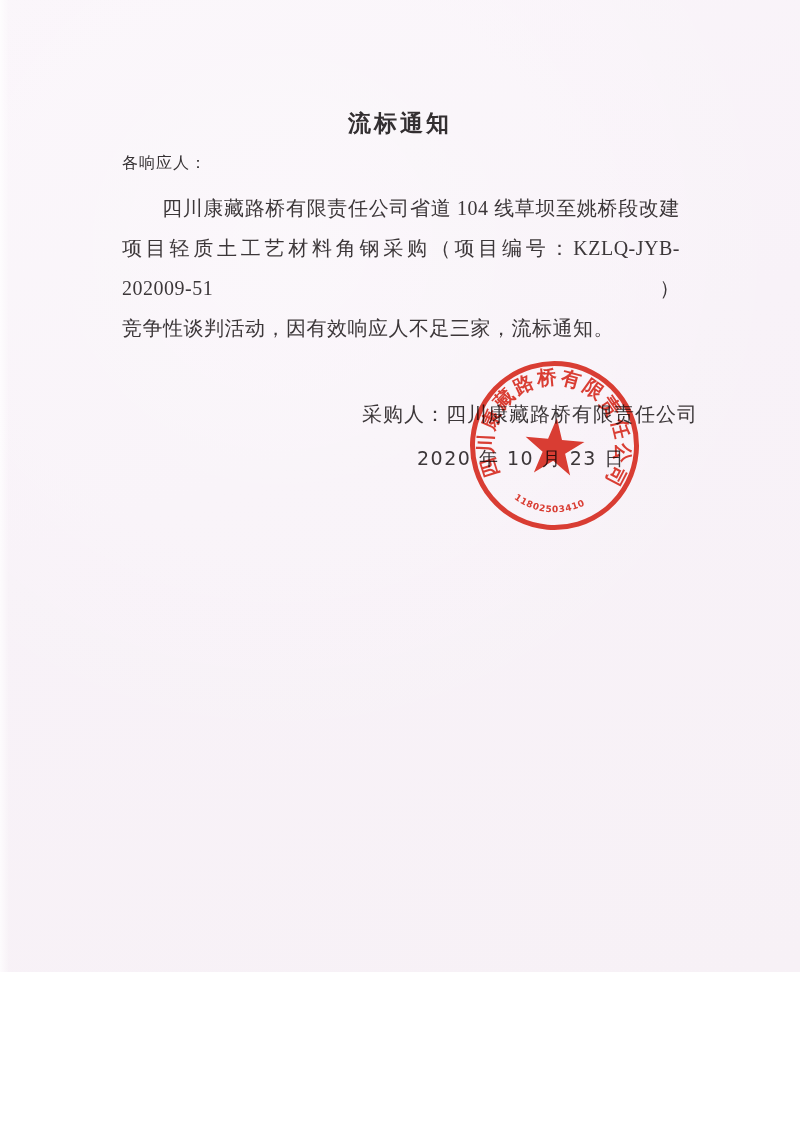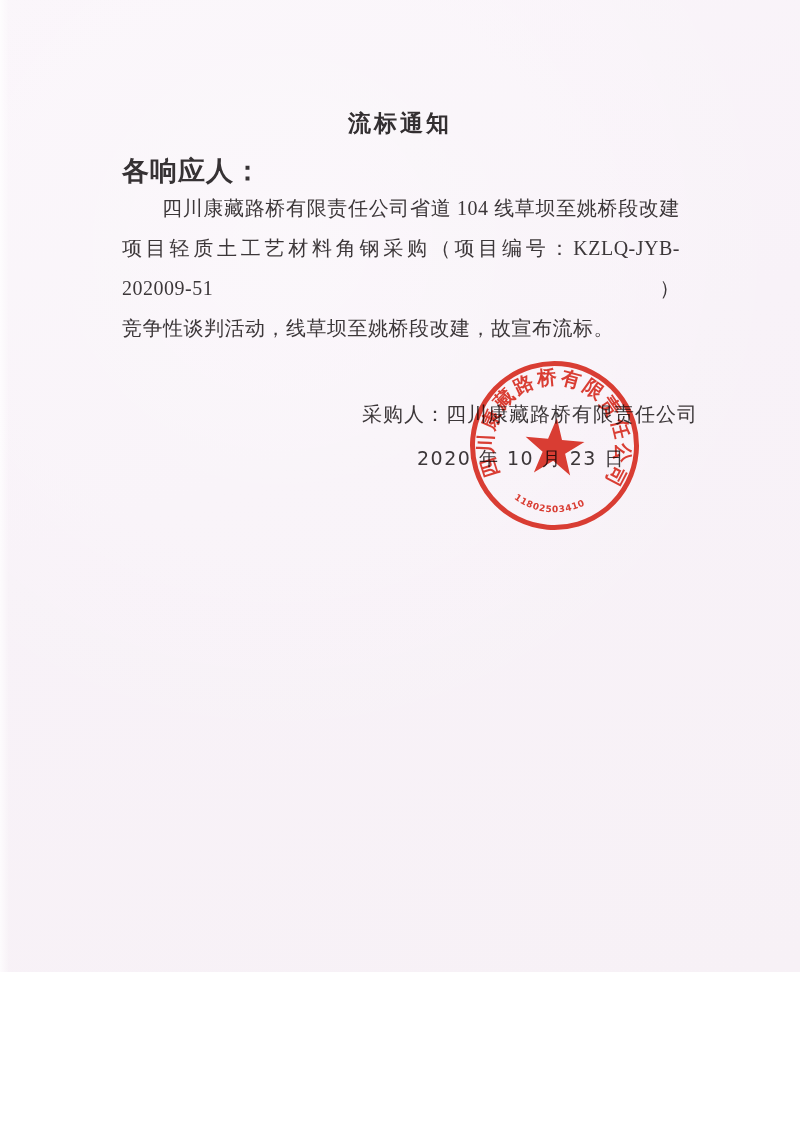--- a/index.html
+++ b/index.html
@@ -37,22 +37,22 @@
     text-align: center;
     font-size: 23px;
     font-weight: bold;
     letter-spacing: 3px;
     color: #332f31;
   }
   .salutation {
     position: absolute;
     left: 122px;
     top: 153px;
-    font-size: 27px;
-    font-weight: bold;
+    font-size: 16px;
+    font-weight: normal;
     letter-spacing: 1px;
     color: #363234;
   }
   .body-text {
     position: absolute;
     left: 122px;
     top: 188px;
     width: 558px;
     font-size: 20px;
     line-height: 40px;
@@ -119,21 +119,21 @@
 
 <div class="page">
 
   <h1 class="doc-title">流标通知</h1>
 
   <div class="salutation">各响应人：</div>
 
   <div class="body-text">
     <div class="line justified indent">四川康藏路桥有限责任公司省道 104 线草坝至姚桥段改建</div>
     <div class="line justified">项目轻质土工艺材料角钢采购（项目编号：KZLQ-JYB-202009-51）</div>
-    <div class="line">竞争性谈判活动，线草坝至姚桥段改建，故宣布流标。</div>
+    <div class="line">竞争性谈判活动，因有效响应人不足三家，流标通知。</div>
   </div>
 
   <div class="purchaser-line">
     <span>采购人：</span><span>四川康藏路桥有限责任公司</span>
   </div>
 
   <div class="date-line">2020 年 10 月 23 日</div>
 
   <div class="seal">
     <svg viewBox="0 0 213 213" xmlns="http://www.w3.org/2000/svg">

